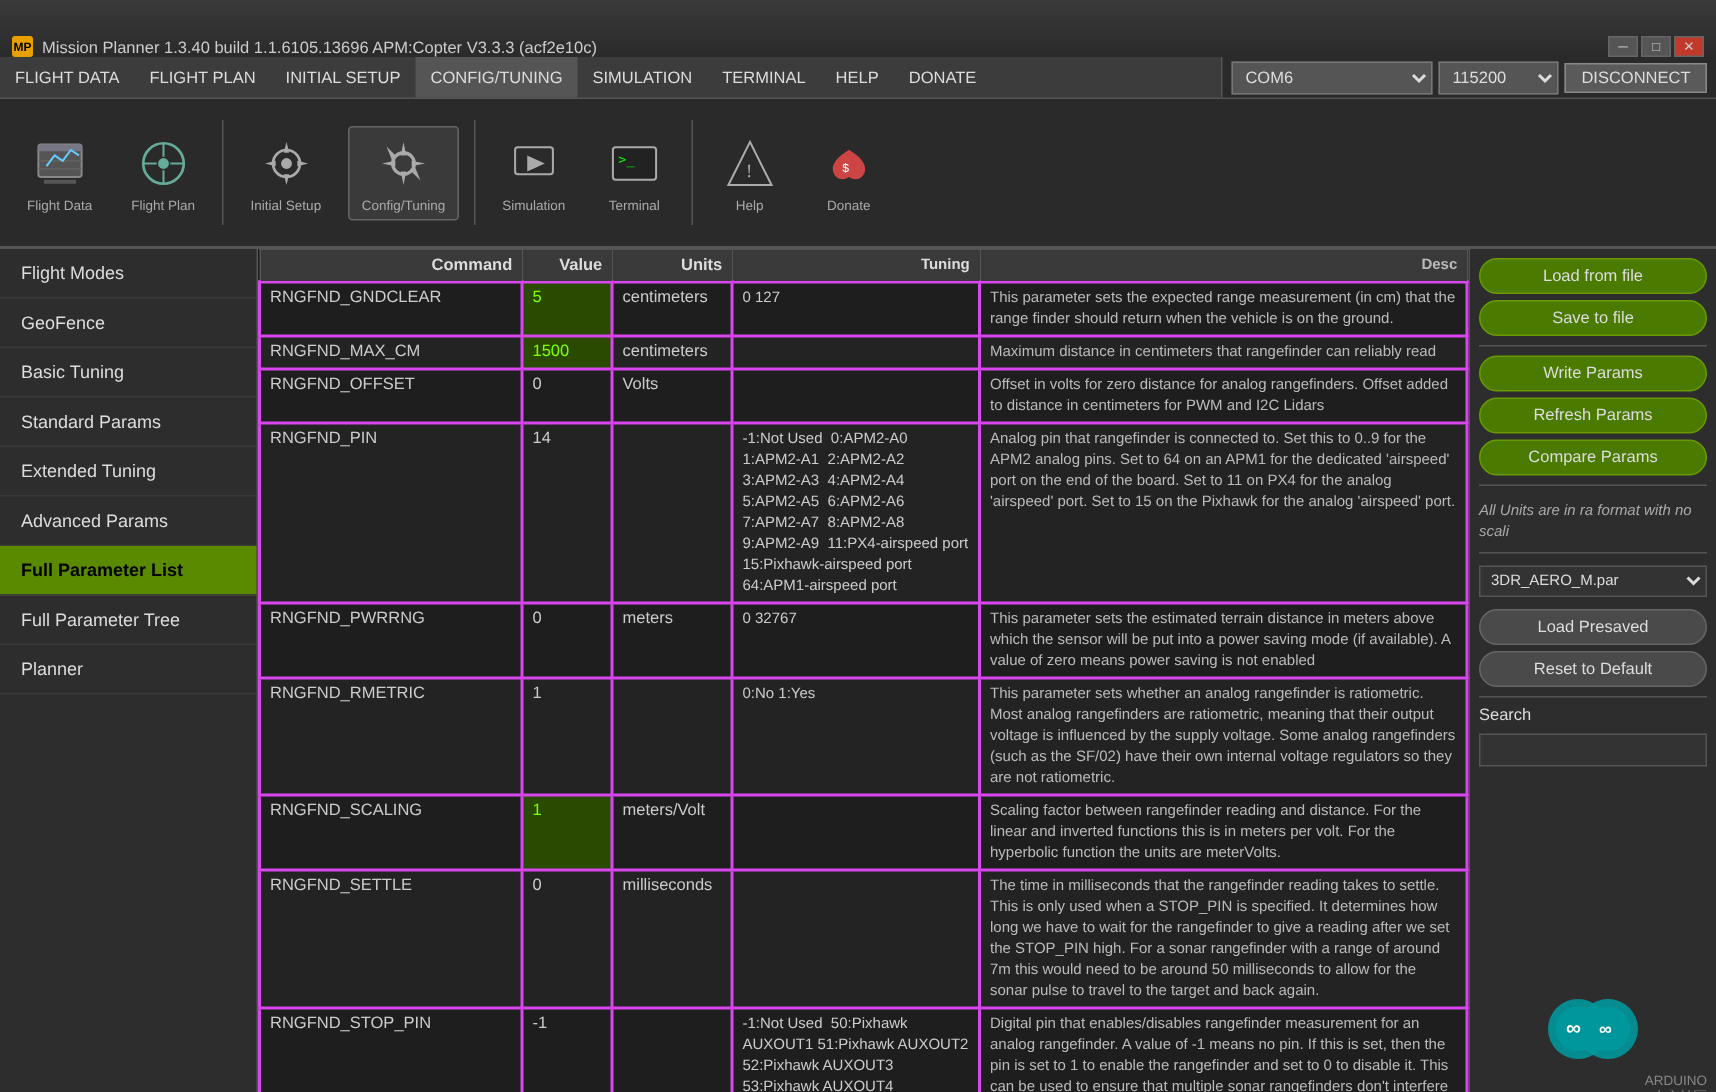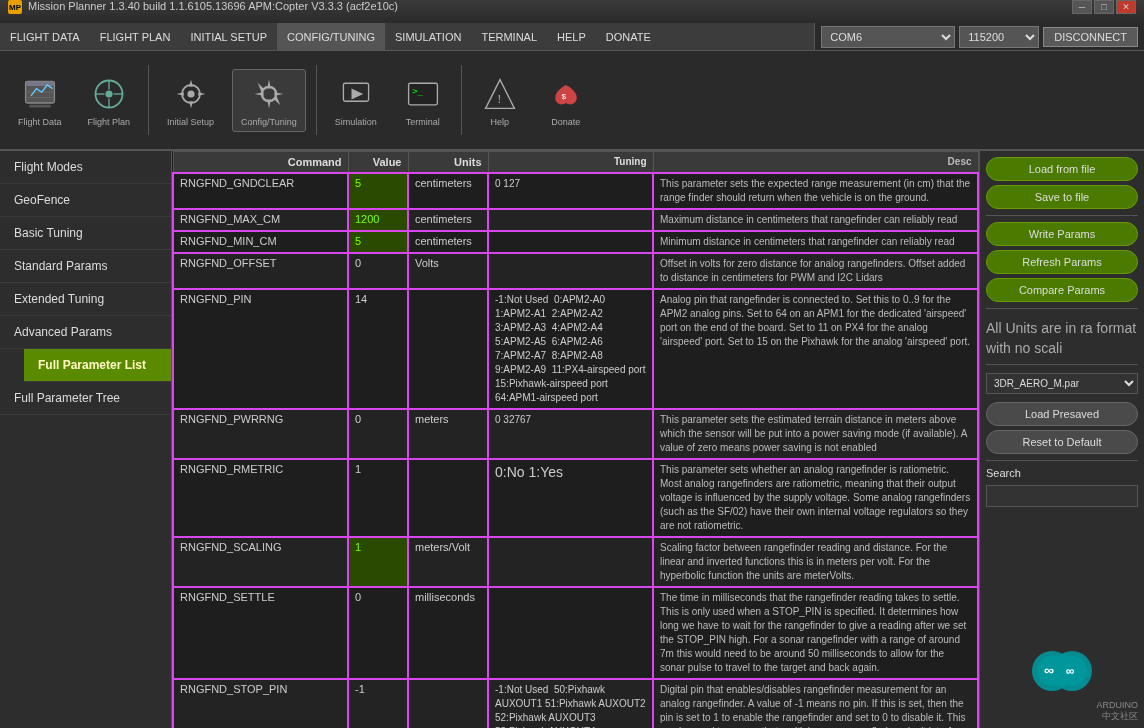--- a/index.html
+++ b/index.html
@@ -1,17 +1,17 @@
 <!DOCTYPE html>
 <html><head>
   <meta charset="utf-8">
   <style>
     * { margin: 0; padding: 0; box-sizing: border-box; }
     body { width: 1144px; height: 728px; background: #1a1a1a; font-family: 'Segoe UI', Tahoma, sans-serif; font-size: 11px; color: #ddd; overflow: hidden; }
-    #title-bar { background: linear-gradient(to bottom, #3a3a3a, #2a2a2a); height: 23px; display: flex; align-items: flex-start; padding: 0 8px; font-size: 11px; color: #ccc; }
+    #title-bar { background: linear-gradient(to bottom, #3a3a3a, #2a2a2a); height: 38px; display: flex; align-items: flex-end; padding: 0 8px; font-size: 11px; color: #ccc; }
     #title-icon { width: 14px; height: 14px; background: #e8a000; margin-right: 6px; border-radius: 2px; display: flex; align-items: center; justify-content: center; font-size: 8px; color: #000; font-weight: bold; flex-shrink: 0; }
     #title-text { flex: 1; font-size: 11px; color: #ccc; }
     #win-controls { display: flex; gap: 2px; }
     .win-btn { width: 20px; height: 14px; background: #555; border: 1px solid #666; cursor: pointer; display: flex; align-items: center; justify-content: center; font-size: 9px; color: #ccc; }
     #win-close { background: #c0392b; }
 
     
     #menu-bar { background: #3c3c3c; height: 28px; display: flex; align-items: stretch; border-bottom: 1px solid #555; }
     .menu-item { padding: 0 10px; display: flex; align-items: center; font-size: 11px; color: #ddd; cursor: pointer; white-space: nowrap; }
     .menu-item.active { background: #555; }
@@ -26,21 +26,21 @@
     .baud-select { background: #555; border: 1px solid #777; color: #ddd; font-size: 11px; padding: 2px 4px; height: 22px; width: 80px; }
     #link-input { background: #333; border: 1px solid #666; color: #ddd; font-size: 11px; padding: 2px 4px; height: 22px; width: 120px; }
     #disconnect-btn { background: #5a5a5a; border: 1px solid #888; color: #ddd; font-size: 11px; padding: 3px 10px; cursor: pointer; white-space: nowrap; }
 
     
     #content { display: flex; height: 578px; }
 
     
     #sidebar { width: 172px; background: #2d2d2d; border-right: 1px solid #555; flex-shrink: 0; }
     .sidebar-item { padding: 9px 14px; font-size: 12px; color: #ddd; cursor: pointer; border-bottom: 1px solid #3a3a3a; }
-    .sidebar-item.active { background: #5a8a00; color: #fef9c3; font-weight: bold; margin-left: 24px; }
+    .sidebar-item.active { background: #5a8a00; color: #000000; font-weight: bold; }
 
     
     #param-area { flex: 1; display: flex; flex-direction: column; overflow: hidden; }
     #table-container { flex: 1; overflow-y: scroll; background: #1e1e1e; }
     table { width: 100%; border-collapse: collapse; }
     thead th { background: #3a3a3a; border: 1px solid #555; padding: 3px 6px; font-size: 11px; color: #ddd; text-align: right; position: sticky; top: 0; z-index: 10; }
     tbody td { border: 2px solid #d946ef; padding: 3px 6px; font-size: 11px; color: #ccc; vertical-align: top; }
     tbody tr:nth-child(even) { background: #232323; }
     tbody tr:nth-child(odd) { background: #1e1e1e; }
     .val-cell { background: #2a4a00 !important; color: #7fff00; }
@@ -224,20 +224,21 @@
 
   <div id="sidebar">
     <div class="sidebar-item">Flight Modes</div>
     <div class="sidebar-item">GeoFence</div>
     <div class="sidebar-item">Basic Tuning</div>
     <div class="sidebar-item">Standard Params</div>
     <div class="sidebar-item">Extended Tuning</div>
     <div class="sidebar-item">Advanced Params</div>
     <div class="sidebar-item active">Full Parameter List</div>
     <div class="sidebar-item">Full Parameter Tree</div>
+    <div class="sidebar-item">Planner</div>
   </div>
 
   <div id="param-area">
     <div id="table-container">
       <table>
         <thead>
           <tr>
             <th class="cmd-col">Command</th>
             <th class="val-col">Value</th>
             <th class="unit-col">Units</th>
@@ -248,31 +249,24 @@
         <tbody id="table-body">
         <tr>
               <td class="cmd-col">RNGFND_GNDCLEAR</td>
               <td class="val-col val-cell" style="cursor: pointer;">5</td>
               <td class="unit-col">centimeters</td>
               <td class="opt-col" style="white-space: pre-wrap; font-size: 10px;">0 127</td>
               <td class="desc-col">This parameter sets the expected range measurement (in cm) that the range finder should return when the vehicle is on the ground.</td>
             </tr>
             <tr>
               <td class="cmd-col">RNGFND_MAX_CM</td>
-              <td class="val-col val-cell" style="cursor: pointer;">1200</td>
+              <td class="val-col val-cell" style="cursor: pointer;">1500</td>
               <td class="unit-col">centimeters</td>
               <td class="opt-col" style="white-space: pre-wrap; font-size: 10px;"></td>
               <td class="desc-col">Maximum distance in centimeters that rangefinder can reliably read</td>
-            </tr>
-            <tr>
-              <td class="cmd-col">RNGFND_MIN_CM</td>
-              <td class="val-col val-cell" style="cursor: pointer;">5</td>
-              <td class="unit-col">centimeters</td>
-              <td class="opt-col" style="white-space: pre-wrap; font-size: 10px;"></td>
-              <td class="desc-col">Minimum distance in centimeters that rangefinder can reliably read</td>
             </tr>
             <tr>
               <td class="cmd-col">RNGFND_OFFSET</td>
               <td class="val-col" style="cursor: pointer;">0</td>
               <td class="unit-col">Volts</td>
               <td class="opt-col" style="white-space: pre-wrap; font-size: 10px;"></td>
               <td class="desc-col">Offset in volts for zero distance for analog rangefinders. Offset added to distance in centimeters for PWM and I2C Lidars</td>
             </tr>
             <tr>
               <td class="cmd-col">RNGFND_PIN</td>
@@ -292,21 +286,21 @@
               <td class="cmd-col">RNGFND_PWRRNG</td>
               <td class="val-col" style="cursor: pointer;">0</td>
               <td class="unit-col">meters</td>
               <td class="opt-col" style="white-space: pre-wrap; font-size: 10px;">0 32767</td>
               <td class="desc-col">This parameter sets the estimated terrain distance in meters above which the sensor will be put into a power saving mode (if available). A value of zero means power saving is not enabled</td>
             </tr>
             <tr>
               <td class="cmd-col">RNGFND_RMETRIC</td>
               <td class="val-col" style="cursor: pointer;">1</td>
               <td class="unit-col"></td>
-              <td class="opt-col" style="white-space: pre-wrap; font-size: 14px;">0:No 1:Yes</td>
+              <td class="opt-col" style="white-space: pre-wrap; font-size: 10px;">0:No 1:Yes</td>
               <td class="desc-col">This parameter sets whether an analog rangefinder is ratiometric. Most analog rangefinders are ratiometric, meaning that their output voltage is influenced by the supply voltage. Some analog rangefinders (such as the SF/02) have their own internal voltage regulators so they are not ratiometric.</td>
             </tr>
             <tr>
               <td class="cmd-col">RNGFND_SCALING</td>
               <td class="val-col val-cell" style="cursor: pointer;">1</td>
               <td class="unit-col">meters/Volt</td>
               <td class="opt-col" style="white-space: pre-wrap; font-size: 10px;"></td>
               <td class="desc-col">Scaling factor between rangefinder reading and distance. For the linear and inverted functions this is in meters per volt. For the hyperbolic function the units are meterVolts.</td>
             </tr>
             <tr>
@@ -329,21 +323,21 @@
   </div>
 
   <div id="right-panel">
     <button class="right-btn">Load from file</button>
     <button class="right-btn">Save to file</button>
     <div class="right-divider"></div>
     <button class="right-btn">Write Params</button>
     <button class="right-btn">Refresh Params</button>
     <button class="right-btn">Compare Params</button>
     <div class="right-divider"></div>
-    <div id="note-text" style="font-size:14px; color:#aaa; line-height:1.4;">All Units are in ra
+    <div id="note-text" style="font-size:10px; color:#aaa; line-height:1.4;font-style:italic;">All Units are in ra
 format with no scali</div>
     <div class="right-divider"></div>
     <select id="file-select">
       <option>3DR_AERO_M.par</option>
     </select>
     <button class="right-btn gray" style="margin-top:4px;">Load Presaved</button>
     <button class="right-btn gray">Reset to Default</button>
     <div class="right-divider"></div>
     <span style="font-size:11px; color:#ddd;">Search</span>
     <input type="text" id="search-input" style="background: rgb(51, 51, 51); border: 1px solid rgb(85, 85, 85); color: rgb(221, 221, 221); font-size: 10px; padding: 2px 4px; width: 100%; height: 22px; margin-top: 2px;">

